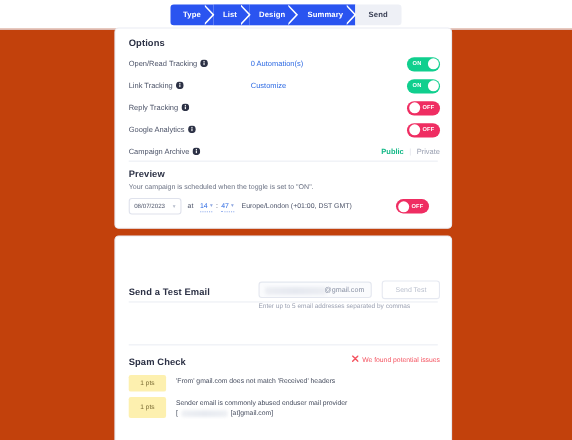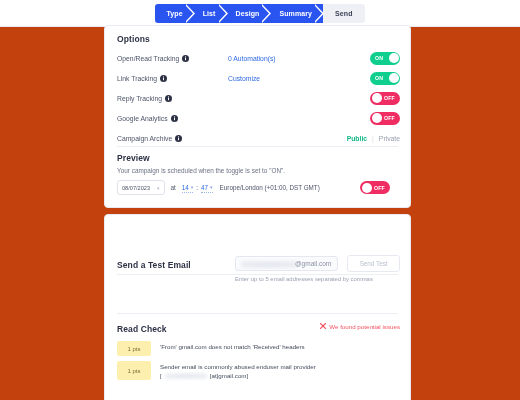--- a/index.html
+++ b/index.html
@@ -516,21 +516,21 @@
           </span>
           <span class="st-hint">Enter up to 5 email addresses separated by commas</span>
         </span>
       </div>
 
       <div class="divider" id="prev-div"></div>
 
 
       <div class="divider" id="spam-div"></div>
 
-      <div class="sec-title spam-head">Read Check</div>
+      <div class="sec-title spam-head">Spam Check</div>
       <div class="spam-flag">
         <span class="x-ico">
           <svg width="6" height="6" viewBox="0 0 6 6">
               <path d="M0.6 0.6 L5.4 5.4 M5.4 0.6 L0.6 5.4" stroke="#f4525f" stroke-width="1.3" stroke-linecap="round"></path>
             </svg>
         </span>
         <span>We found potential issues</span>
       </div>
 
       <div class="spam-list">

